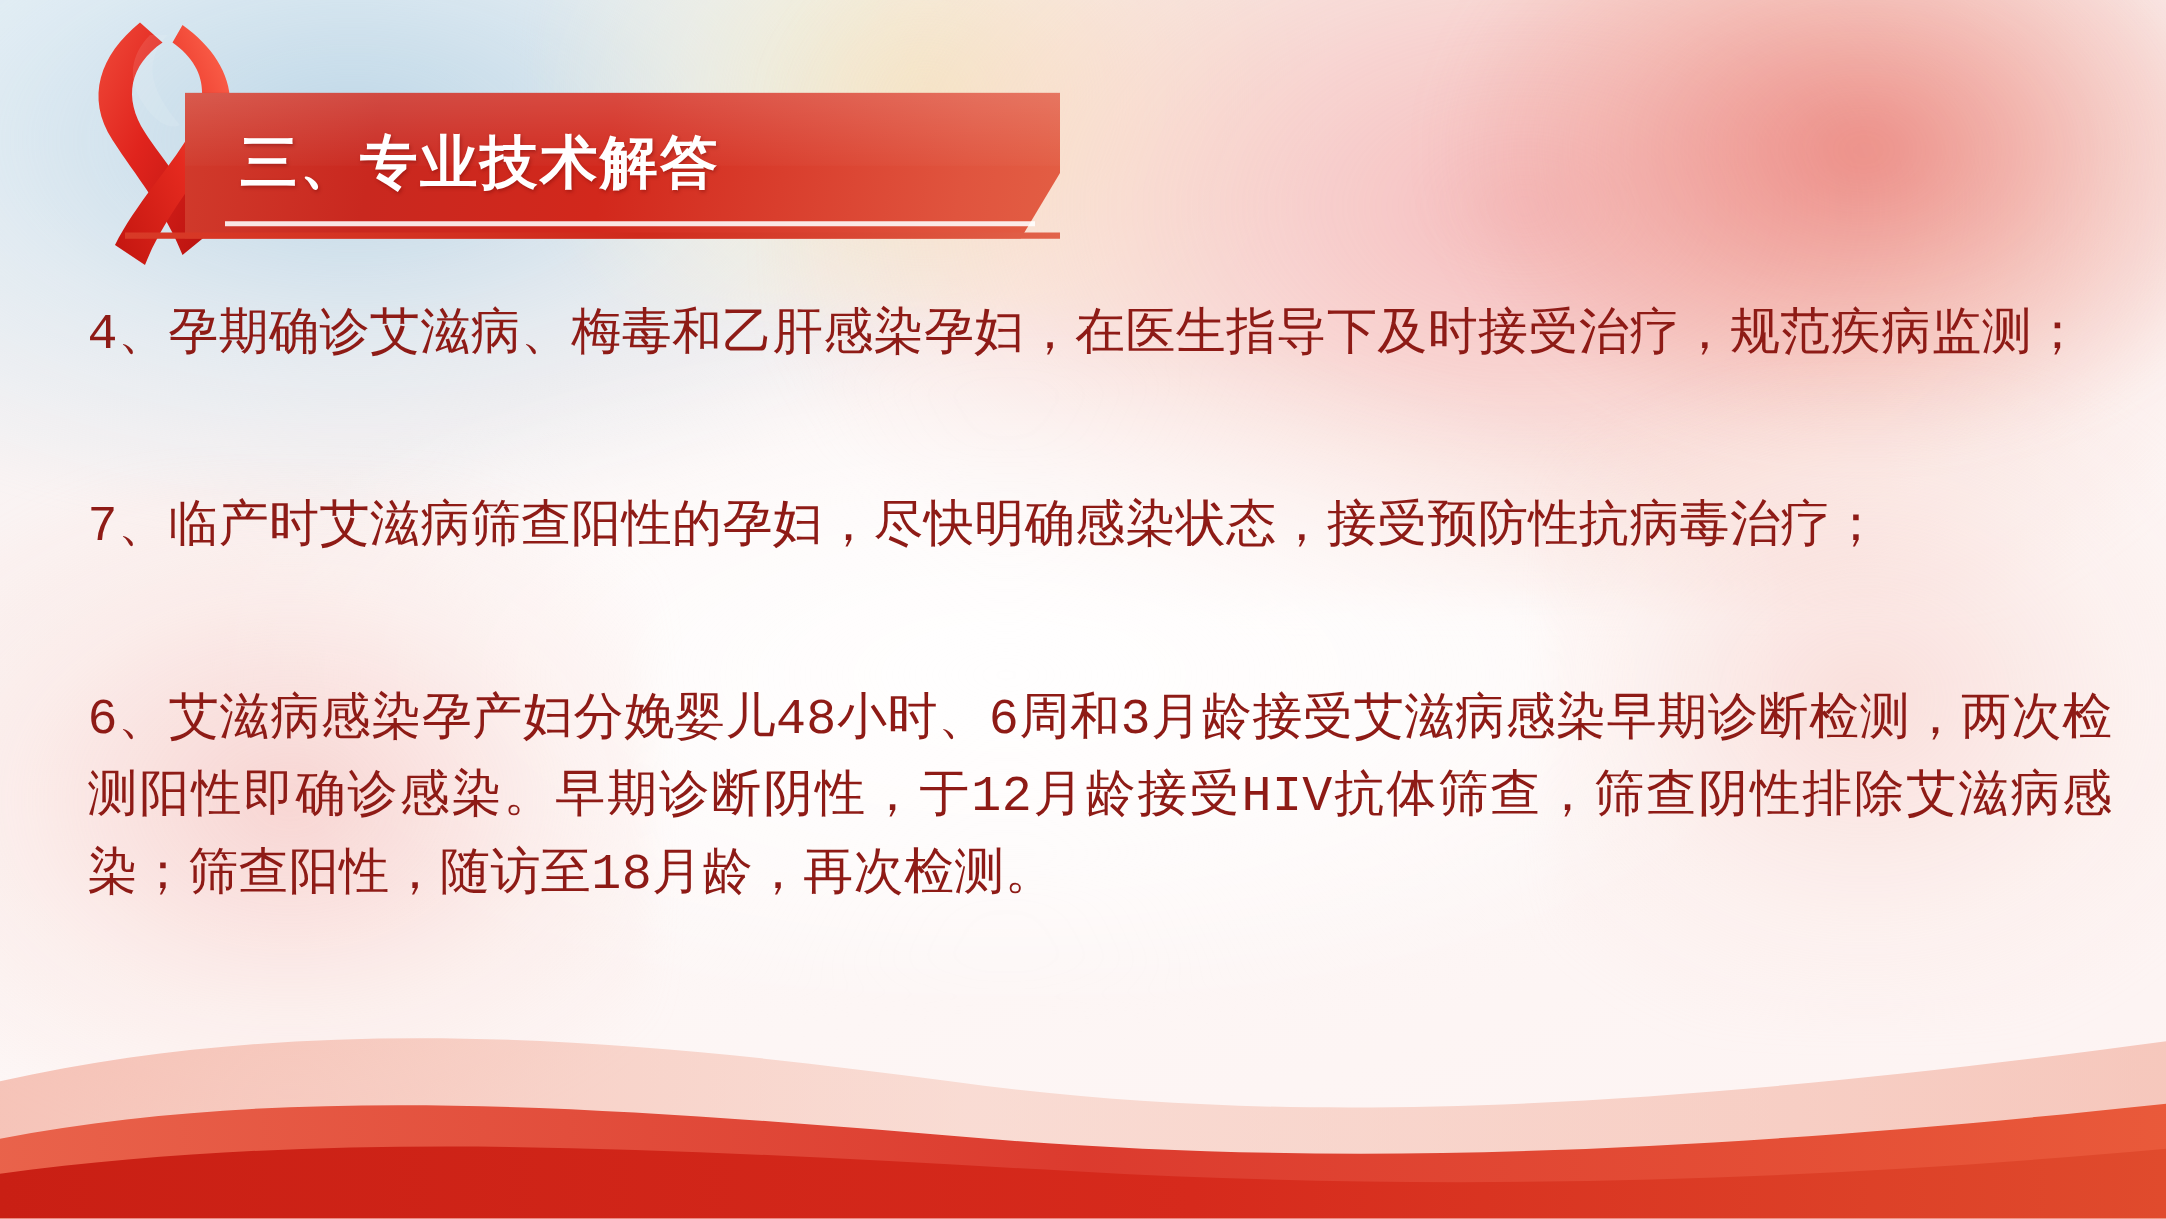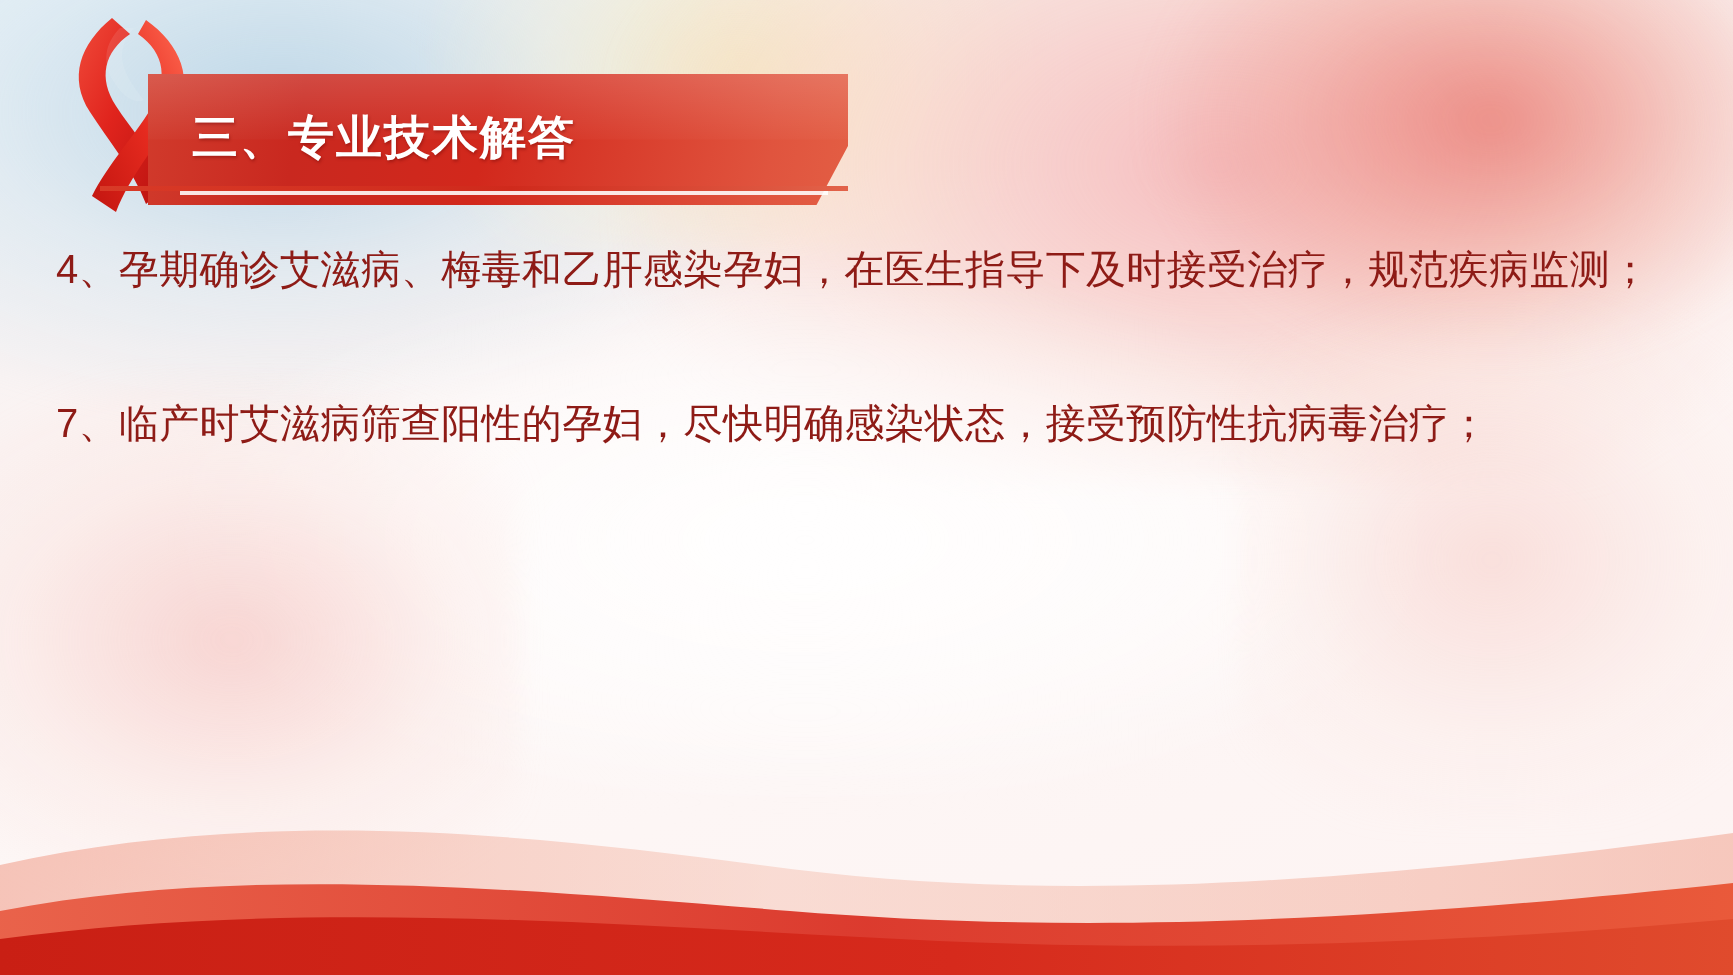--- a/index.html
+++ b/index.html
@@ -92,21 +92,21 @@
     position: absolute;
     left: 48px; top: 8px;
     width: 190px; height: 215px;
   }
   .ribbon svg { display: block; width: 100%; height: 100%; }
 
   
   .banner {
     position: absolute;
     left: 148px; top: 74px;
-    width: 700px; height: 131px;
+    width: 700px; height: 117px;
   }
   .banner-shape {
     position: absolute;
     inset: 0;
     background: linear-gradient(100deg, #d13b2c 0%, #c9281f 22%, #d2281c 48%, #e0543e 88%, #e35e44 100%);
     clip-path: polygon(0 0, 100% 0, 100% 55%, 95.5% 100%, 0 100%);
     box-shadow: 0 3px 10px rgba(150,30,20,0.22);
   }
   .banner-shape::after {
     content: "";
@@ -140,23 +140,24 @@
     left: 100px;
     top: 186px;
     width: 748px;
     height: 5px;
     background: linear-gradient(90deg, #d83a27 0%, #cf2a1c 55%, #e2634a 100%);
   }
 
   
   .content {
     position: absolute;
-    left: 56px;
+    left: 70px;
     top: 238px;
     width: 1620px;
+    font-family: Liberation Mono, monospace;
   }
   .para {
     color: #8e1b16;
     font-size: 40px;
     line-height: 62px;
     letter-spacing: 0.3px;
     text-align: justify;
     text-justify: inter-ideograph;
     margin: 0;
   }
@@ -234,15 +235,16 @@
   <div class="banner">
     <div class="banner-shape"></div>
     <div class="banner-title">三、专业技术解答</div>
     <div class="banner-rule"></div>
   </div>
   <div class="banner-underline"></div>
 
   <div class="content">
     <p class="para para-4">4、孕期确诊艾滋病、梅毒和乙肝感染孕妇，在医生指导下及时接受治疗，规范疾病监测；</p>
     <p class="para para-5">7、临产时艾滋病筛查阳性的孕妇，尽快明确感染状态，接受预防性抗病毒治疗；</p>
+    <p class="para para-6">6、艾滋病感染孕产妇分娩婴儿48小时、6周和3月龄接受艾滋病感染早期诊断检测，两次检测阳性即确诊感染。早期诊断阴性，于12月龄接受HIV抗体筛查，筛查阴性排除艾滋病感染；筛查阳性，随访至18月龄，再次检测。</p>
   </div>
 
 </div>
 
 </body></html>

